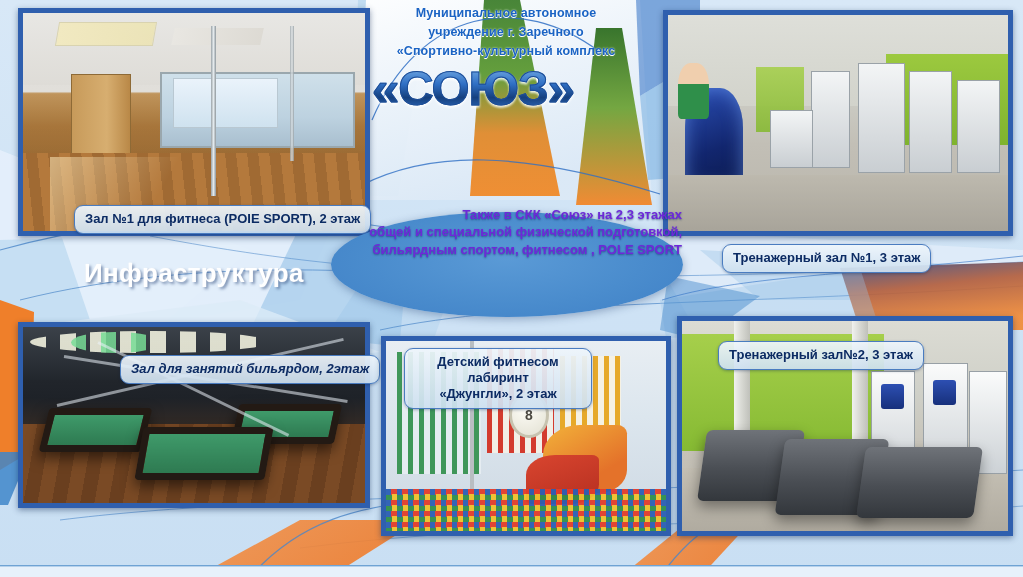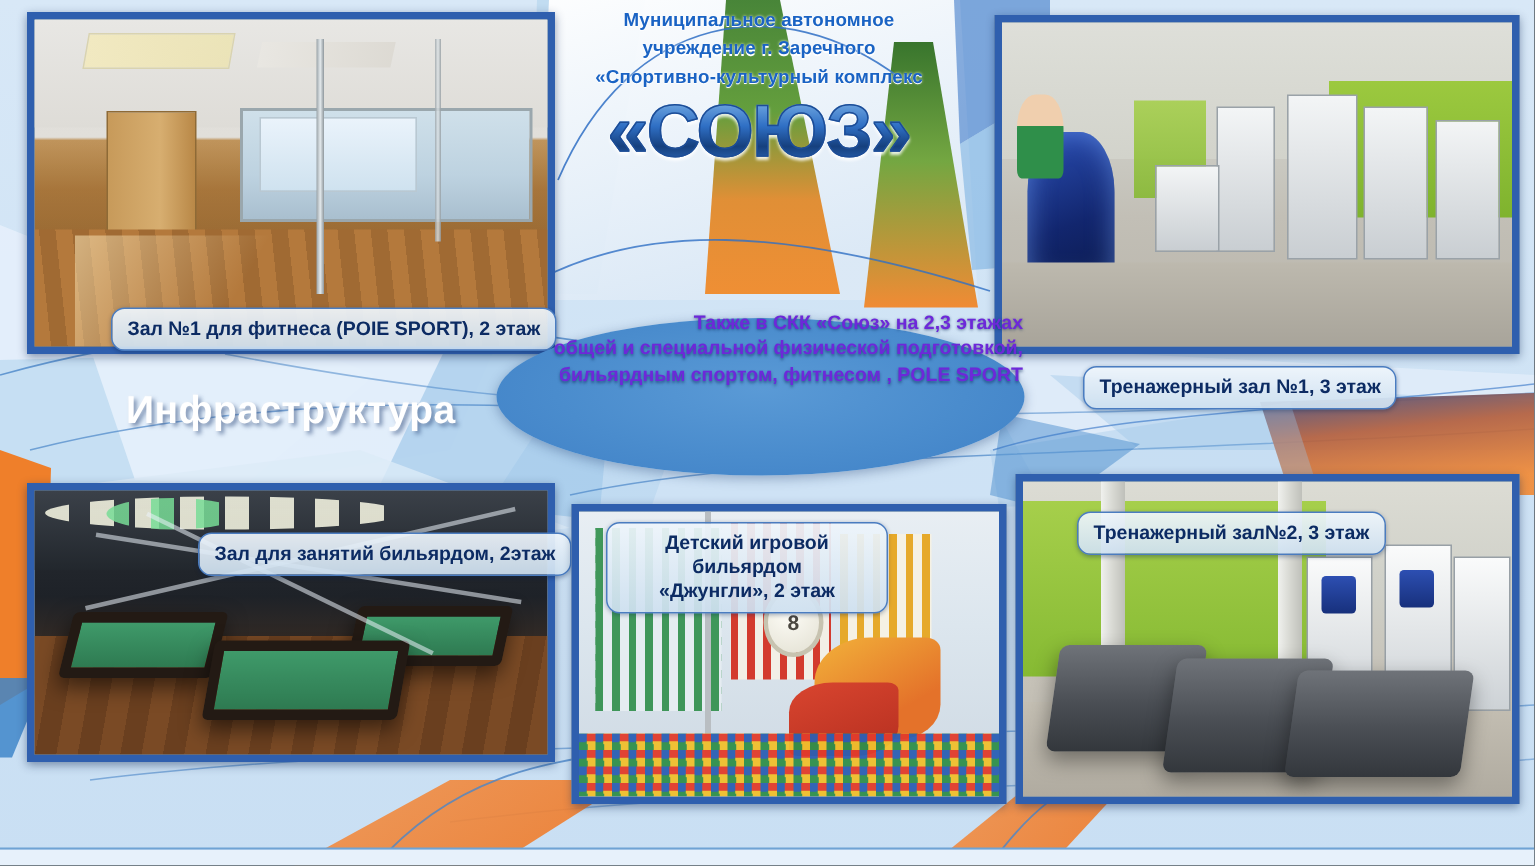--- a/index.html
+++ b/index.html
@@ -159,21 +159,21 @@
   .logo-line{
     text-align:center;
     color:#1a63c4;
     font-weight:700;
     font-size:12.5px;
     line-height:1.5;
     letter-spacing:.1px;
     text-shadow:0 1px 0 #fff,0 0 2px rgba(255,255,255,.9);
   }
   .logo-main{
-    text-align:center;
+    text-align:left;
     margin-top:4px;
     font-size:49px;
     font-weight:700;
     letter-spacing:-1px;
     line-height:.98;
     background:linear-gradient(180deg,#7fb4e8 0%,#2f6fc4 42%,#16407e 70%,#2f6fc4 100%);
     -webkit-background-clip:text;background-clip:text;color:transparent;
     -webkit-text-stroke:1px #1d4d97;
     filter:drop-shadow(0 2px 1px rgba(255,255,255,.85));
   }
@@ -325,36 +325,36 @@
       <div class="lampsG"></div>
       <div class="floor"></div>
       <div class="tbl t1"></div>
       <div class="tbl t3"></div>
       <div class="tbl t2"></div>
       <div class="beam" style="left:12%;top:16%;width:84%;transform:rotate(9deg);"></div>
       <div class="beam" style="left:10%;top:44%;width:86%;transform:rotate(-13deg);"></div>
       <div class="beam" style="left:22%;top:8%;width:62%;transform:rotate(26deg);"></div>
     </div>
   </div>
-  <div class="caption" style="left:132px;top:355px;">Зал для занятий бильярдом, 2этаж</div>
+  <div class="caption" style="left:120px;top:355px;font-style:italic;">Зал для занятий бильярдом, 2этаж</div>
 
   <div class="photo ph4" style="left:381px;top:336px;width:290px;height:200px;">
     <div class="inner">
       <div class="netA"></div>
       <div class="netB"></div>
       <div class="netC"></div>
       <div class="pole"></div>
       <div class="slide"></div>
       <div class="slide2"></div>
       <div class="circ"></div>
       <div class="ballpit"></div>
     </div>
   </div>
   <div class="caption two" style="left:404px;top:348px;width:166px;">
-    <span>Детский игровой бильярдом</span><br>
+    <span>Детский фитнесом лабиринт</span><br>
     <span>«Джунгли», 2 этаж</span>
   </div>
 
   <div class="photo ph5" style="left:677px;top:316px;width:336px;height:220px;">
     <div class="inner">
       <div class="green"></div>
       <div class="col" style="left:16%;"></div>
       <div class="col" style="left:52%;height:66%;"></div>
       <div class="floor"></div>
       <div class="rack" style="left:58%;top:24%;width:13%;height:48%;"></div>

